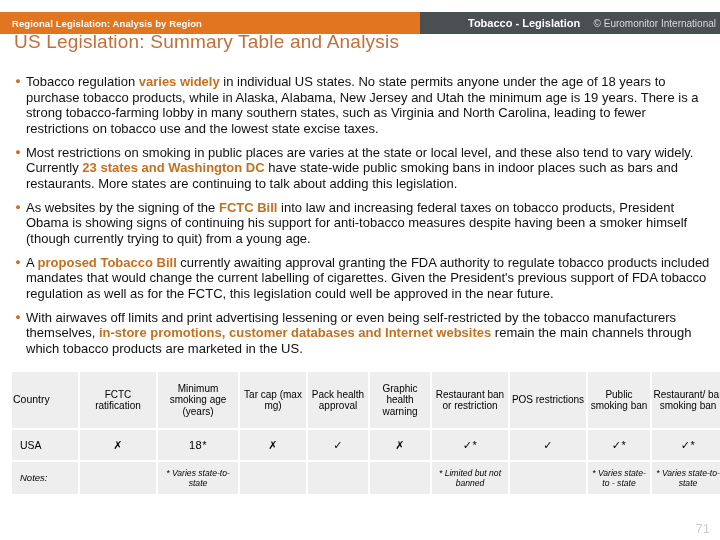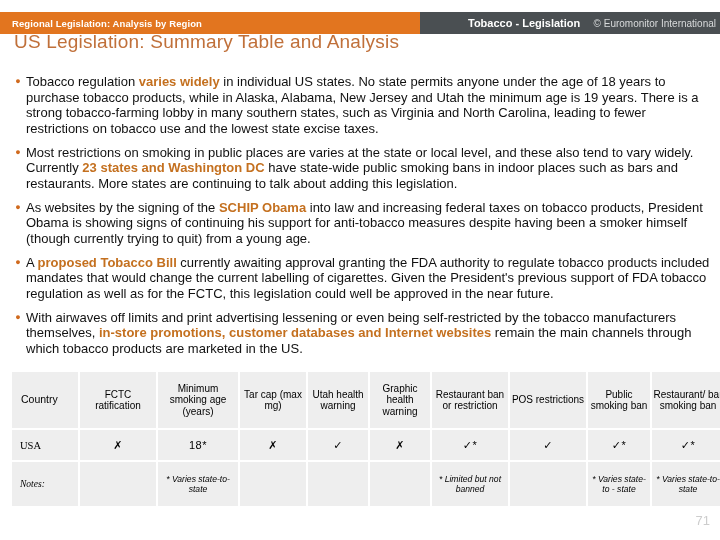--- a/index.html
+++ b/index.html
@@ -132,33 +132,32 @@
     font-size: 10px;
     font-weight: bold;
     line-height: 11.5px;
     height: 56px;
     color: #000;
   }
   thead th.c-country {
     font-weight: normal;
     font-size: 10.5px;
     text-align: left;
-    padding-left: 9px;
+    padding-left: 1px;
   }
   tbody td {
     font-size: 10.5px;
     height: 30px;
   }
   tbody td.c-country {
     text-align: left;
     padding-left: 8px;
-    font-family: Liberation Serif, serif;
   }
   tbody tr.notes td {
-    height: 44px;
+    height: 32px;
     font-size: 8.6px;
     font-style: italic;
     line-height: 10.5px;
   }
   tbody tr.notes td.c-country {
     font-size: 9.5px;
     font-style: italic;
     text-align: left;
     padding-left: 8px;
   }
@@ -173,21 +172,21 @@
   col.w-graphic   { width: 60px; }
   col.w-adv       { width: 76px; }
   col.w-pos       { width: 76px; }
   col.w-public    { width: 62px; }
   col.w-rest      { width: 72px; }
 
   
   .page-number {
     position: absolute;
     right: 10px;
-    bottom: 12px;
+    bottom: 4px;
     font-size: 13px;
     color: #cdcdcd;
     font-weight: normal;
   }
 </style>
 </head>
 <body>
 
 <div class="banner">
   <div class="banner-left">
@@ -205,21 +204,21 @@
     <div class="bullet-row">
       <span class="bullet-marker">●</span>
       <div class="bullet-text"><span>Tobacco regulation </span><span class="hl">varies widely</span><span> in individual US states. No state permits anyone under the age of 18 years to purchase tobacco products, while in Alaska, Alabama, New Jersey and Utah the minimum age is 19 years. There is a strong tobacco-farming lobby in many southern states, such as Virginia and North Carolina, leading to fewer restrictions on tobacco use and the lowest state excise taxes.</span></div>
     </div>
     <div class="bullet-row">
       <span class="bullet-marker">●</span>
       <div class="bullet-text"><span>Most restrictions on smoking in public places are varies at the state or local level, and these also tend to vary widely. Currently </span><span class="hl">23 states and Washington DC</span><span> have state-wide public smoking bans in indoor places such as bars and restaurants. More states are continuing to talk about adding this legislation.</span></div>
     </div>
     <div class="bullet-row">
       <span class="bullet-marker">●</span>
-      <div class="bullet-text"><span>As websites by the signing of the </span><span class="hl">SCHIP Obama</span><span> into law and increasing federal taxes on tobacco products, President Obama is showing signs of continuing his support for anti-tobacco measures despite having been a smoker himself (though currently trying to quit) from a young age.</span></div>
+      <div class="bullet-text"><span>As websites by the signing of the </span><span class="hl">FCTC Bill</span><span> into law and increasing federal taxes on tobacco products, President Obama is showing signs of continuing his support for anti-tobacco measures despite having been a smoker himself (though currently trying to quit) from a young age.</span></div>
     </div>
     <div class="bullet-row">
       <span class="bullet-marker">●</span>
       <div class="bullet-text"><span>A </span><span class="hl">proposed Tobacco Bill</span><span> currently awaiting approval granting the FDA authority to regulate tobacco products included mandates that would change the current labelling of cigarettes. Given the President's previous support of FDA tobacco regulation as well as for the FCTC, this legislation could well be approved in the near future.</span></div>
     </div>
     <div class="bullet-row">
       <span class="bullet-marker">●</span>
       <div class="bullet-text"><span>With airwaves off limits and print advertising lessening or even being self-restricted by the tobacco manufacturers themselves, </span><span class="hl">in-store promotions, customer databases and Internet websites</span><span> remain the main channels through which tobacco products are marketed in the US.</span></div>
     </div>
   </div>
@@ -237,21 +236,21 @@
         <col class="w-pos">
         <col class="w-public">
         <col class="w-rest">
     </colgroup>
     <thead>
       <tr id="header-row">
           <th class="c-country">Country</th>
           <th>FCTC ratification</th>
           <th>Minimum smoking age (years)</th>
           <th>Tar cap (max mg)</th>
-          <th>Utah health warning</th>
+          <th>Pack health approval</th>
           <th>Graphic health warning</th>
           <th>Restaurant ban or restriction</th>
           <th>POS restrictions</th>
           <th>Public smoking ban</th>
           <th>Restaurant/ bar smoking ban</th>
         </tr>
     </thead>
     <tbody id="table-body">
         <tr>
           <td class="c-country">USA</td>

